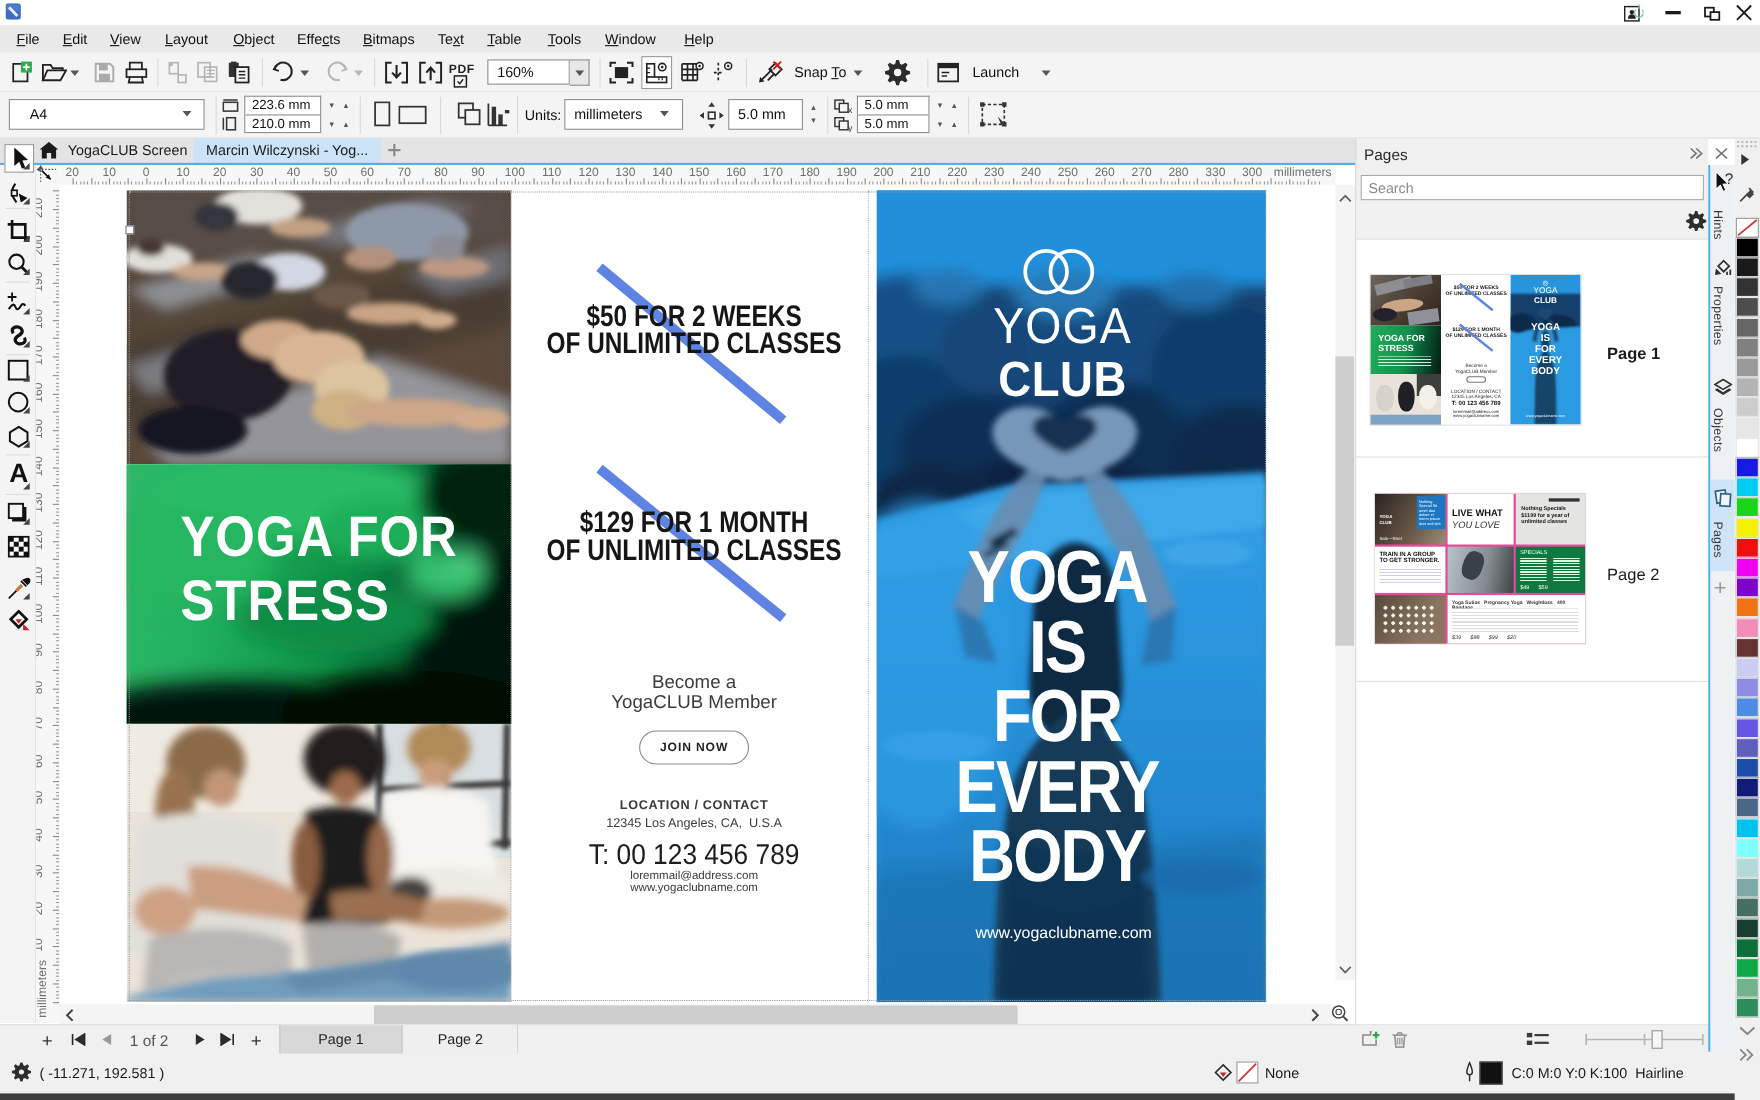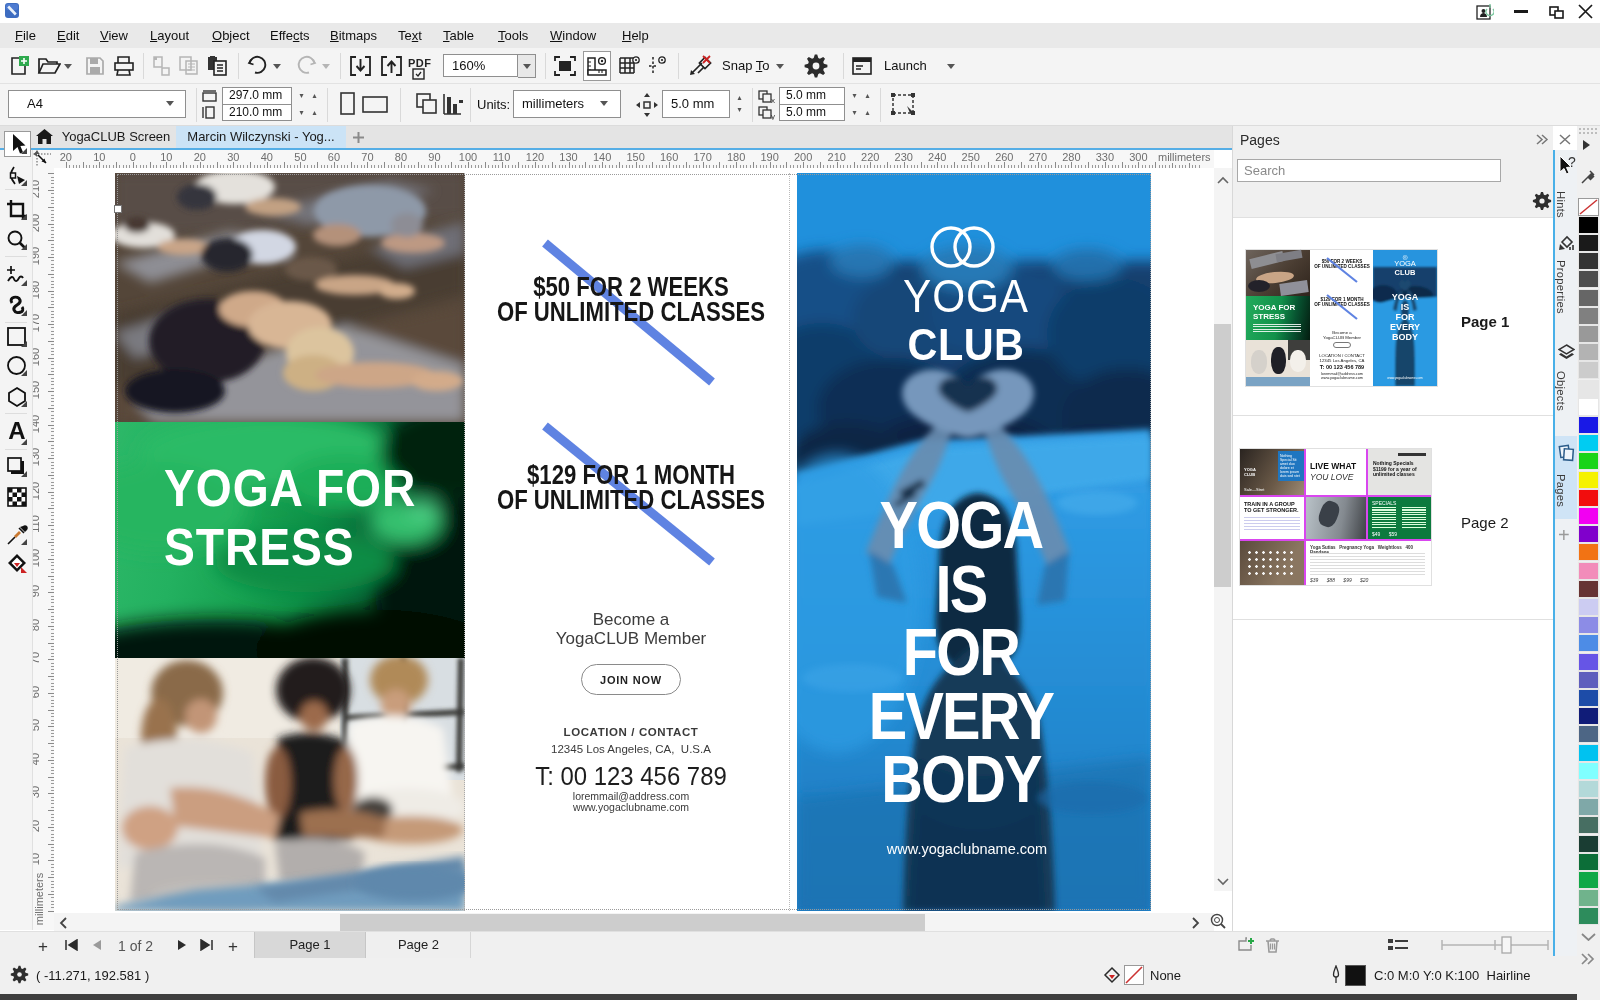--- a/index.html
+++ b/index.html
@@ -44,21 +44,21 @@
 #hthumb{left:340px;top:914px;width:585px;height:17px;background:#cdcdcd;}
 
 #pagerow{left:0;top:931px;width:1600px;height:27px;background:#f0f0f0;border-top:1px solid #e0e0e0;}
 #pagerow .ptab{position:absolute;top:0;height:26px;line-height:26px;text-align:center;font-size:13px;color:#222;}
 
 #statusbar{left:0;top:958px;width:1600px;height:36px;background:#f0f0f0;font-size:13px;color:#1a1a1a;}
 #bottomstrip{left:0;top:994px;width:1600px;height:6px;background:#3e3e3e;}
 
 #docker{left:1232px;top:126px;width:321px;height:805px;background:#f0f0f0;border-left:1px solid #d8d8d8;}
 #dockhead{position:absolute;left:0;top:0;width:321px;height:26px;}
-#docksearch{position:absolute;left:4px;top:33px;width:264px;height:23px;background:#fff;border:1px solid #a8a8a8;font-size:13px;color:#8a8a8a;line-height:21px;padding-left:6px;}
+#docksearch{position:absolute;left:4px;top:33px;width:312px;height:23px;background:#fff;border:1px solid #a8a8a8;font-size:13px;color:#8a8a8a;line-height:21px;padding-left:6px;}
 #dockgear{position:absolute;left:0;top:57px;width:321px;height:35px;background:#f0f0f0;border-bottom:1px solid #e0e0e0;}
 #docklist{position:absolute;left:0;top:92px;width:321px;height:713px;background:#ffffff;}
 #bluebar{left:1553px;top:150px;width:2px;height:806px;background:#49b0e8;}
 #dtabs{left:1555px;top:150px;width:22px;height:806px;background:#eef1f4;}
 .dtab-label{position:absolute;left:0px;width:22px;text-align:center;font-size:11.2px;color:#3a3a3a;writing-mode:vertical-lr;letter-spacing:0.3px;}
 
 #palette{left:1577px;top:126px;width:23px;height:874px;background:#f0f0f0;}
 .sw{position:absolute;left:1px;width:21px;height:18px;border:1px solid #e6e6e6;}
 </style></head>
 <body>
@@ -224,21 +224,21 @@
       <div class="ddarr" style="left:166px;top:17px;"></div>
       <div class="vsep" style="left:196px;top:4px;height:34px;"></div>
       <svg style="position:absolute;left:202px;top:6px" width="16" height="13" viewBox="0 0 16 13">
         <rect x="1" y="3" width="13" height="8" fill="none" stroke="#333" stroke-width="1.4"></rect>
         <path d="M1 1 H14" stroke="#333" stroke-width="1.4"></path>
       </svg>
       <svg style="position:absolute;left:202px;top:22px" width="16" height="13" viewBox="0 0 16 13">
         <rect x="4" y="1" width="8" height="11" fill="none" stroke="#333" stroke-width="1.4"></rect>
         <path d="M1 1 V12" stroke="#333" stroke-width="1.4"></path>
       </svg>
-      <div class="combo" style="left:222px;top:3px;width:70px;height:17px;font-size:12px;line-height:15px;padding-left:6px;border-bottom:none;">297.0 mm</div>
+      <div class="combo" style="left:222px;top:3px;width:70px;height:17px;font-size:12px;line-height:15px;padding-left:6px;border-bottom:none;">223.6 mm</div>
       <div class="combo" style="left:222px;top:20px;width:70px;height:17px;font-size:12px;line-height:15px;padding-left:6px;">210.0 mm</div>
       <div class="spin" style="left:295px;top:7px;">▾</div>
       <div class="spin" style="left:308px;top:7px;">▴</div>
       <div class="spin" style="left:295px;top:24px;">▾</div>
       <div class="spin" style="left:308px;top:24px;">▴</div>
       <div class="vsep" style="left:327px;top:4px;height:34px;"></div>
       <svg style="position:absolute;left:337px;top:8px" width="22" height="26" viewBox="0 0 22 26">
         <rect x="4" y="1" width="13" height="21" fill="none" stroke="#333" stroke-width="1.6"></rect>
       </svg>
       <svg style="position:absolute;left:362px;top:8px" width="28" height="26" viewBox="0 0 28 26">
@@ -1417,21 +1417,21 @@
           </g>
         </svg>
       </div>
       <div class="abs" style="left:127px;top:3px;width:64px;text-align:center;font-size:6px;color:#fff;">◎</div>
       <div class="abs" style="left:127px;top:10px;width:64px;text-align:center;font-size:7.5px;line-height:8.5px;color:#fff;">YOGA<br><b>CLUB</b></div>
       <div class="abs" style="left:127px;top:42px;width:64px;text-align:center;font-size:9px;line-height:10px;font-weight:bold;color:#fff;">YOGA<br>IS<br>FOR<br>EVERY<br>BODY</div>
       <div class="abs" style="left:127px;top:126px;width:64px;text-align:center;font-size:3.2px;color:#fff;">www.yogaclubname.com</div>
     </div>
     <div class="abs" style="left:228px;top:95px;font-size:15px;font-weight:bold;color:#1a1a1a;">Page 1</div>
     <div class="abs" style="left:0px;top:197px;width:321px;height:1px;background:#e0e0e0;"></div>
-    <div id="thumb2" class="abs" style="left:7px;top:231px;width:191px;height:136px;background:#d946ef;box-shadow:0 0 0 1px #e0e0e0;">
+    <div id="thumb2" class="abs" style="left:17px;top:231px;width:191px;height:136px;background:#ec4899;box-shadow:0 0 0 1px #e0e0e0;">
 
       <div class="abs" style="left:0;top:0;width:64px;height:46px;background:linear-gradient(120deg,#2a2420,#6b5a48 60%,#9c8a74);"></div>
       <div class="abs" style="left:38px;top:2px;width:26px;height:30px;background:#1f76c0;"></div>
       <div class="abs" style="left:40px;top:5px;width:22px;height:24px;font-size:3.5px;line-height:4px;color:#fff;">Nothing Special Sit amet duo dolore et lorem ipsum duis sed stet</div>
       <div class="abs" style="left:4px;top:18px;width:20px;height:10px;font-size:4px;color:#fff;font-weight:bold;">YOGA CLUB</div>
       <div class="abs" style="left:4px;top:38px;width:30px;height:6px;font-size:4px;color:#fff;">Sale—Stret</div>
       <div class="abs" style="left:66px;top:0;width:60px;height:46px;background:#fff;"></div>
       <div class="abs" style="left:70px;top:12px;width:54px;font-size:8.5px;font-weight:bold;color:#111;">LIVE WHAT</div>
       <div class="abs" style="left:70px;top:23px;width:54px;font-size:8.5px;font-style:italic;color:#333;">YOU LOVE</div>
       <div class="abs" style="left:128px;top:0;width:63px;height:46px;background:#e4e4e2;"></div>

